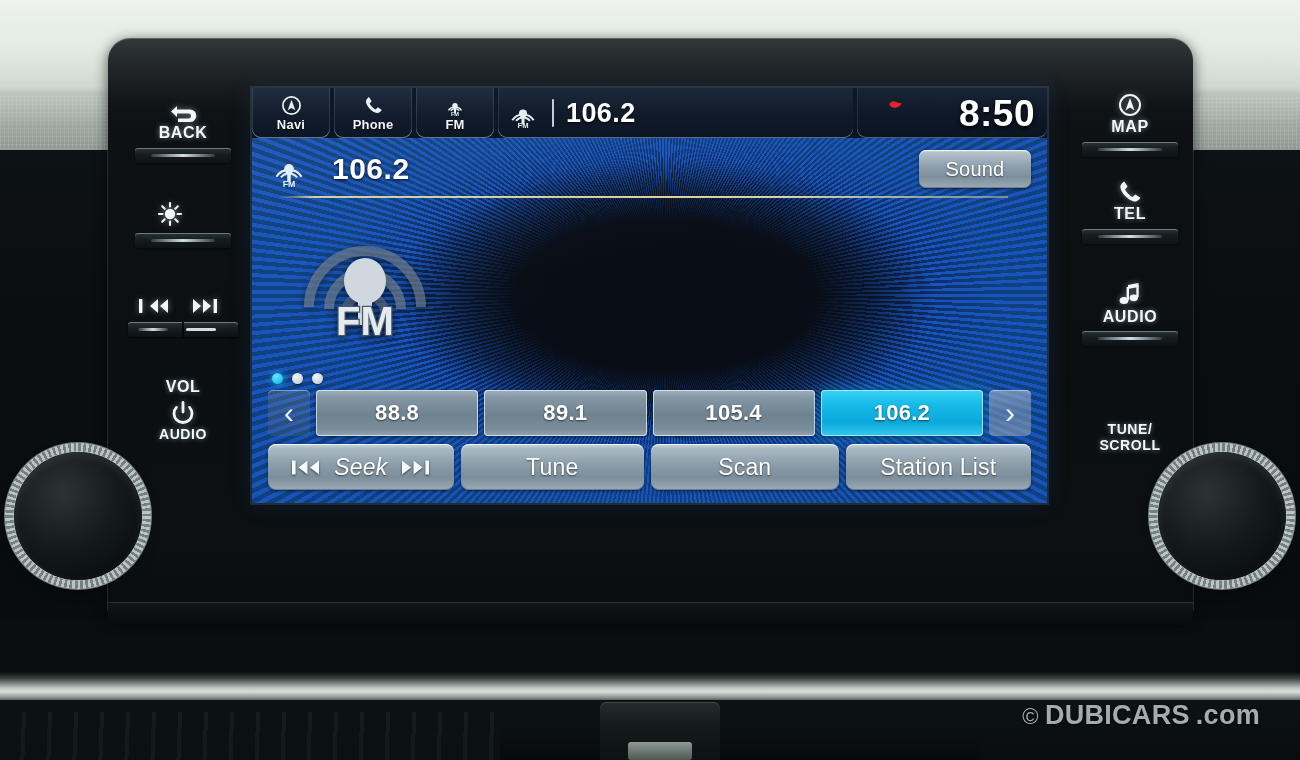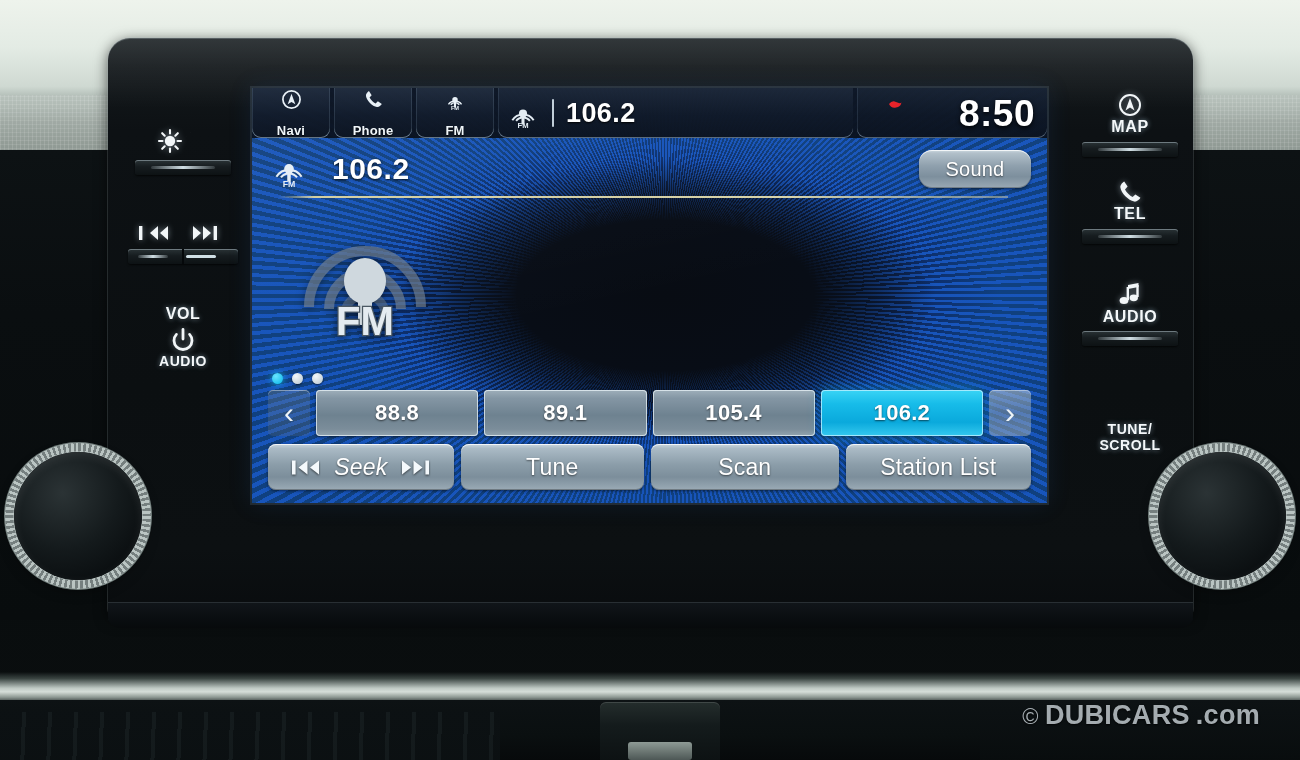--- a/index.html
+++ b/index.html
@@ -205,21 +205,21 @@
 
   
   .statusbar {
     position: absolute; left: 0; top: 0; width: 100%; height: 50px;
     display: flex; align-items: stretch;
     background: linear-gradient(180deg, rgba(14,22,36,.97) 0%, rgba(10,17,29,.95) 100%);
     z-index: 5;
   }
   .sb-tab {
     width: 78px; position: relative;
-    display: flex; flex-direction: column; align-items: center; justify-content: space-between;
+    display: flex; flex-direction: column; align-items: center; justify-content: center;
     gap: 1px;
     background: linear-gradient(180deg, rgba(48,62,82,.55) 0%, rgba(22,33,50,.55) 55%, rgba(14,22,35,.6) 100%);
     border-radius: 0 0 9px 9px;
     box-shadow: inset 0 -1px 0 rgba(190,215,235,.5), inset 1px 0 0 rgba(150,175,200,.18), inset -1px 0 0 rgba(150,175,200,.18);
     margin-right: 4px;
   }
   .sb-tab .ic { color: #e9f1f7; display: flex; align-items: center; justify-content: center; height: 22px; }
   .sb-tab .tx {
     font-size: 13px; font-weight: bold; color: #f0f6fa; letter-spacing: .2px;
     text-shadow: 0 1px 1px rgba(0,0,0,.85);
@@ -269,21 +269,21 @@
   .srcbar .spacer { flex: 1; }
   .underline {
     position: absolute; left: 26px; top: 108px; width: 730px; height: 2px;
     background: linear-gradient(90deg, rgba(205,198,150,.0) 0%, rgba(222,214,162,.95) 5%, rgba(226,220,175,.95) 70%, rgba(210,203,160,.5) 100%);
     z-index: 4;
   }
 
   .btn-sound {
     min-width: 112px; height: 38px;
     display: flex; align-items: center; justify-content: center;
-    border-radius: 13px;
+    border-radius: 7px;
     font-size: 20px; color: #ffffff; letter-spacing: .2px;
     background: linear-gradient(180deg, #cfdbe2 0%, #b2c0ca 8%, #8fa0ad 42%, #7d8f9d 70%, #9aa9b5 100%);
     box-shadow: inset 0 1px 0 rgba(255,255,255,.75), inset 0 -1px 0 rgba(0,0,0,.25), 0 1px 3px rgba(0,0,0,.55);
     text-shadow: 0 1px 2px rgba(0,0,0,.55);
     padding: 16px 14px;
   }
 
   
   .art {
     position: absolute; left: 38px; top: 128px; z-index: 3;
@@ -379,20 +379,29 @@
   <div class="headunit">
     <div class="headunit-gloss"></div>
   </div>
   <div class="bezel-bottom"></div>
 
   <div class="hardcol left">
 
 
     <div class="spacer-sm"></div>
 
+    <div class="hardbtn">
+      <div class="hb-icon">
+        <svg width="30" height="20" viewBox="0 0 30 20" fill="currentColor">
+          <path d="M9 2 L3 7.5 L9 13 L9 9.5 L21 9.5 A2.6 2.6 0 0 1 21 14.6 L10 14.6 L10 18 L22 18 A6.3 6.3 0 0 0 22 5.4 L9 5.4 Z"></path>
+        </svg>
+      </div>
+      <div class="hb-label">BACK</div>
+      <div class="hb-key"></div>
+    </div>
 
     <div class="spacer-md"></div>
 
     <div class="hardbtn">
       <div class="hb-icon">
         <svg width="52" height="26" viewBox="0 0 52 26" fill="currentColor">
           <g transform="translate(13,13)">
             <circle r="5.2"></circle>
             <g stroke="currentColor" stroke-width="2.1" stroke-linecap="round">
               <line x1="0" y1="-11" x2="0" y2="-7.5"></line>

